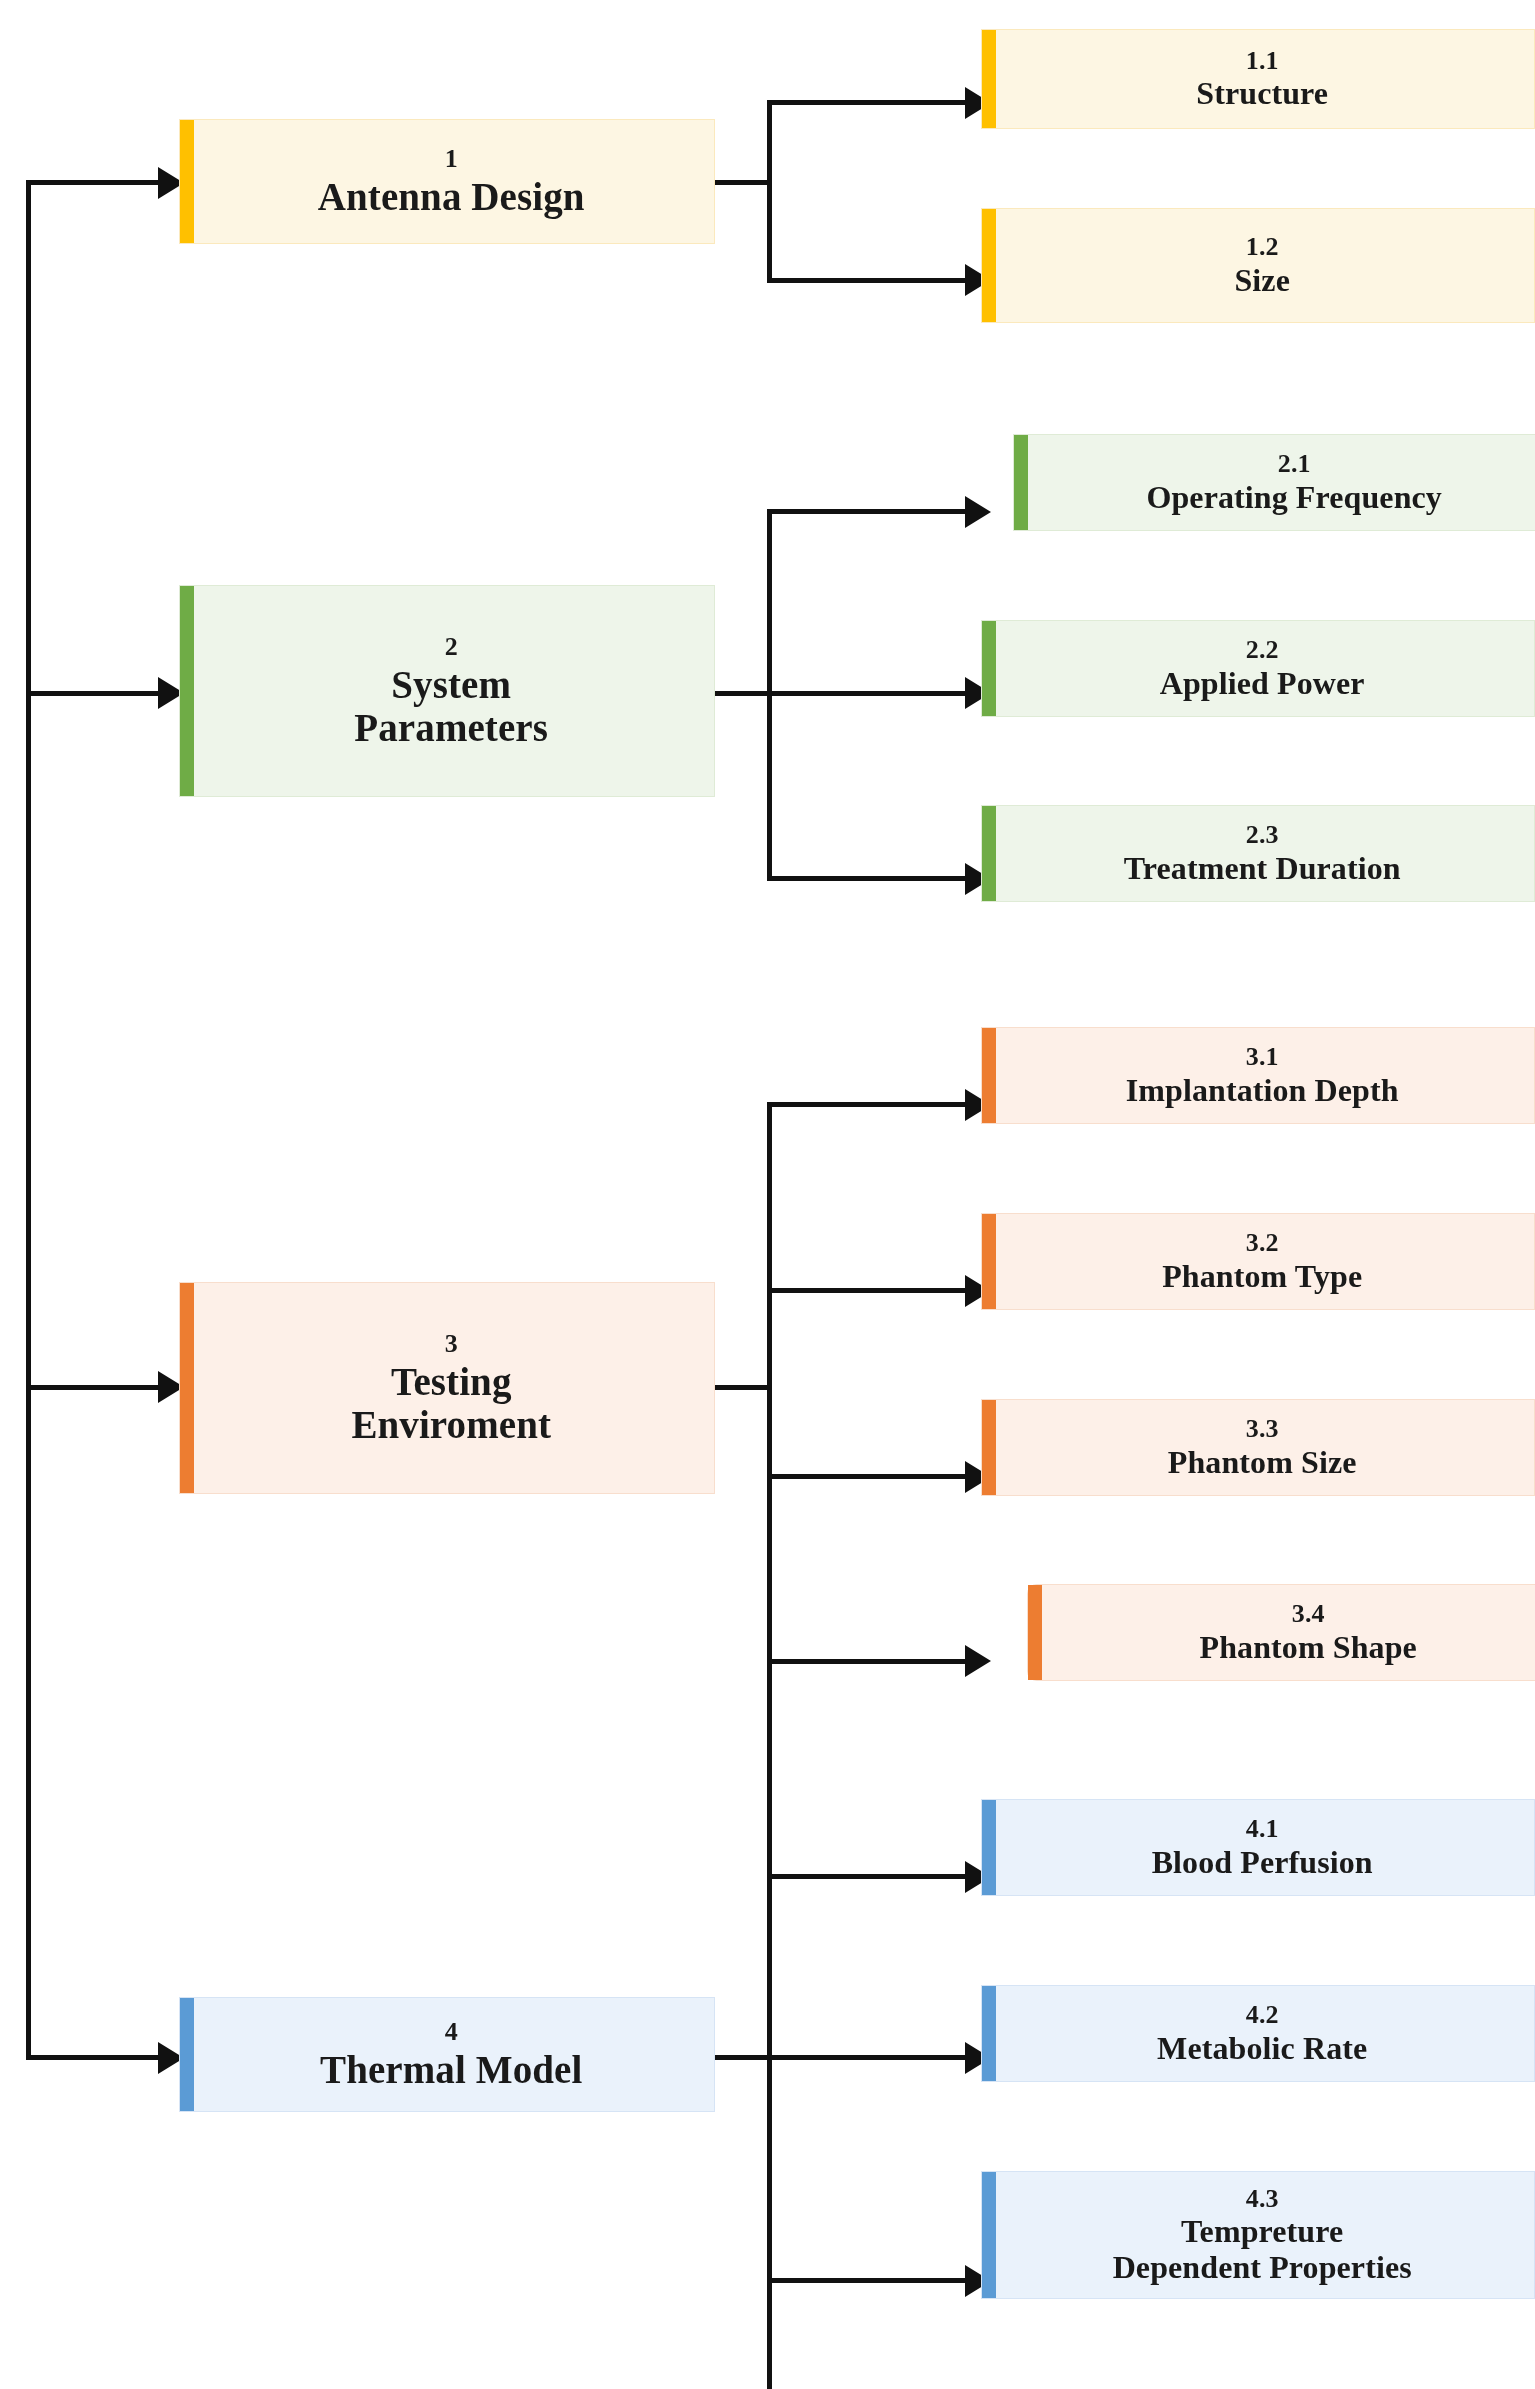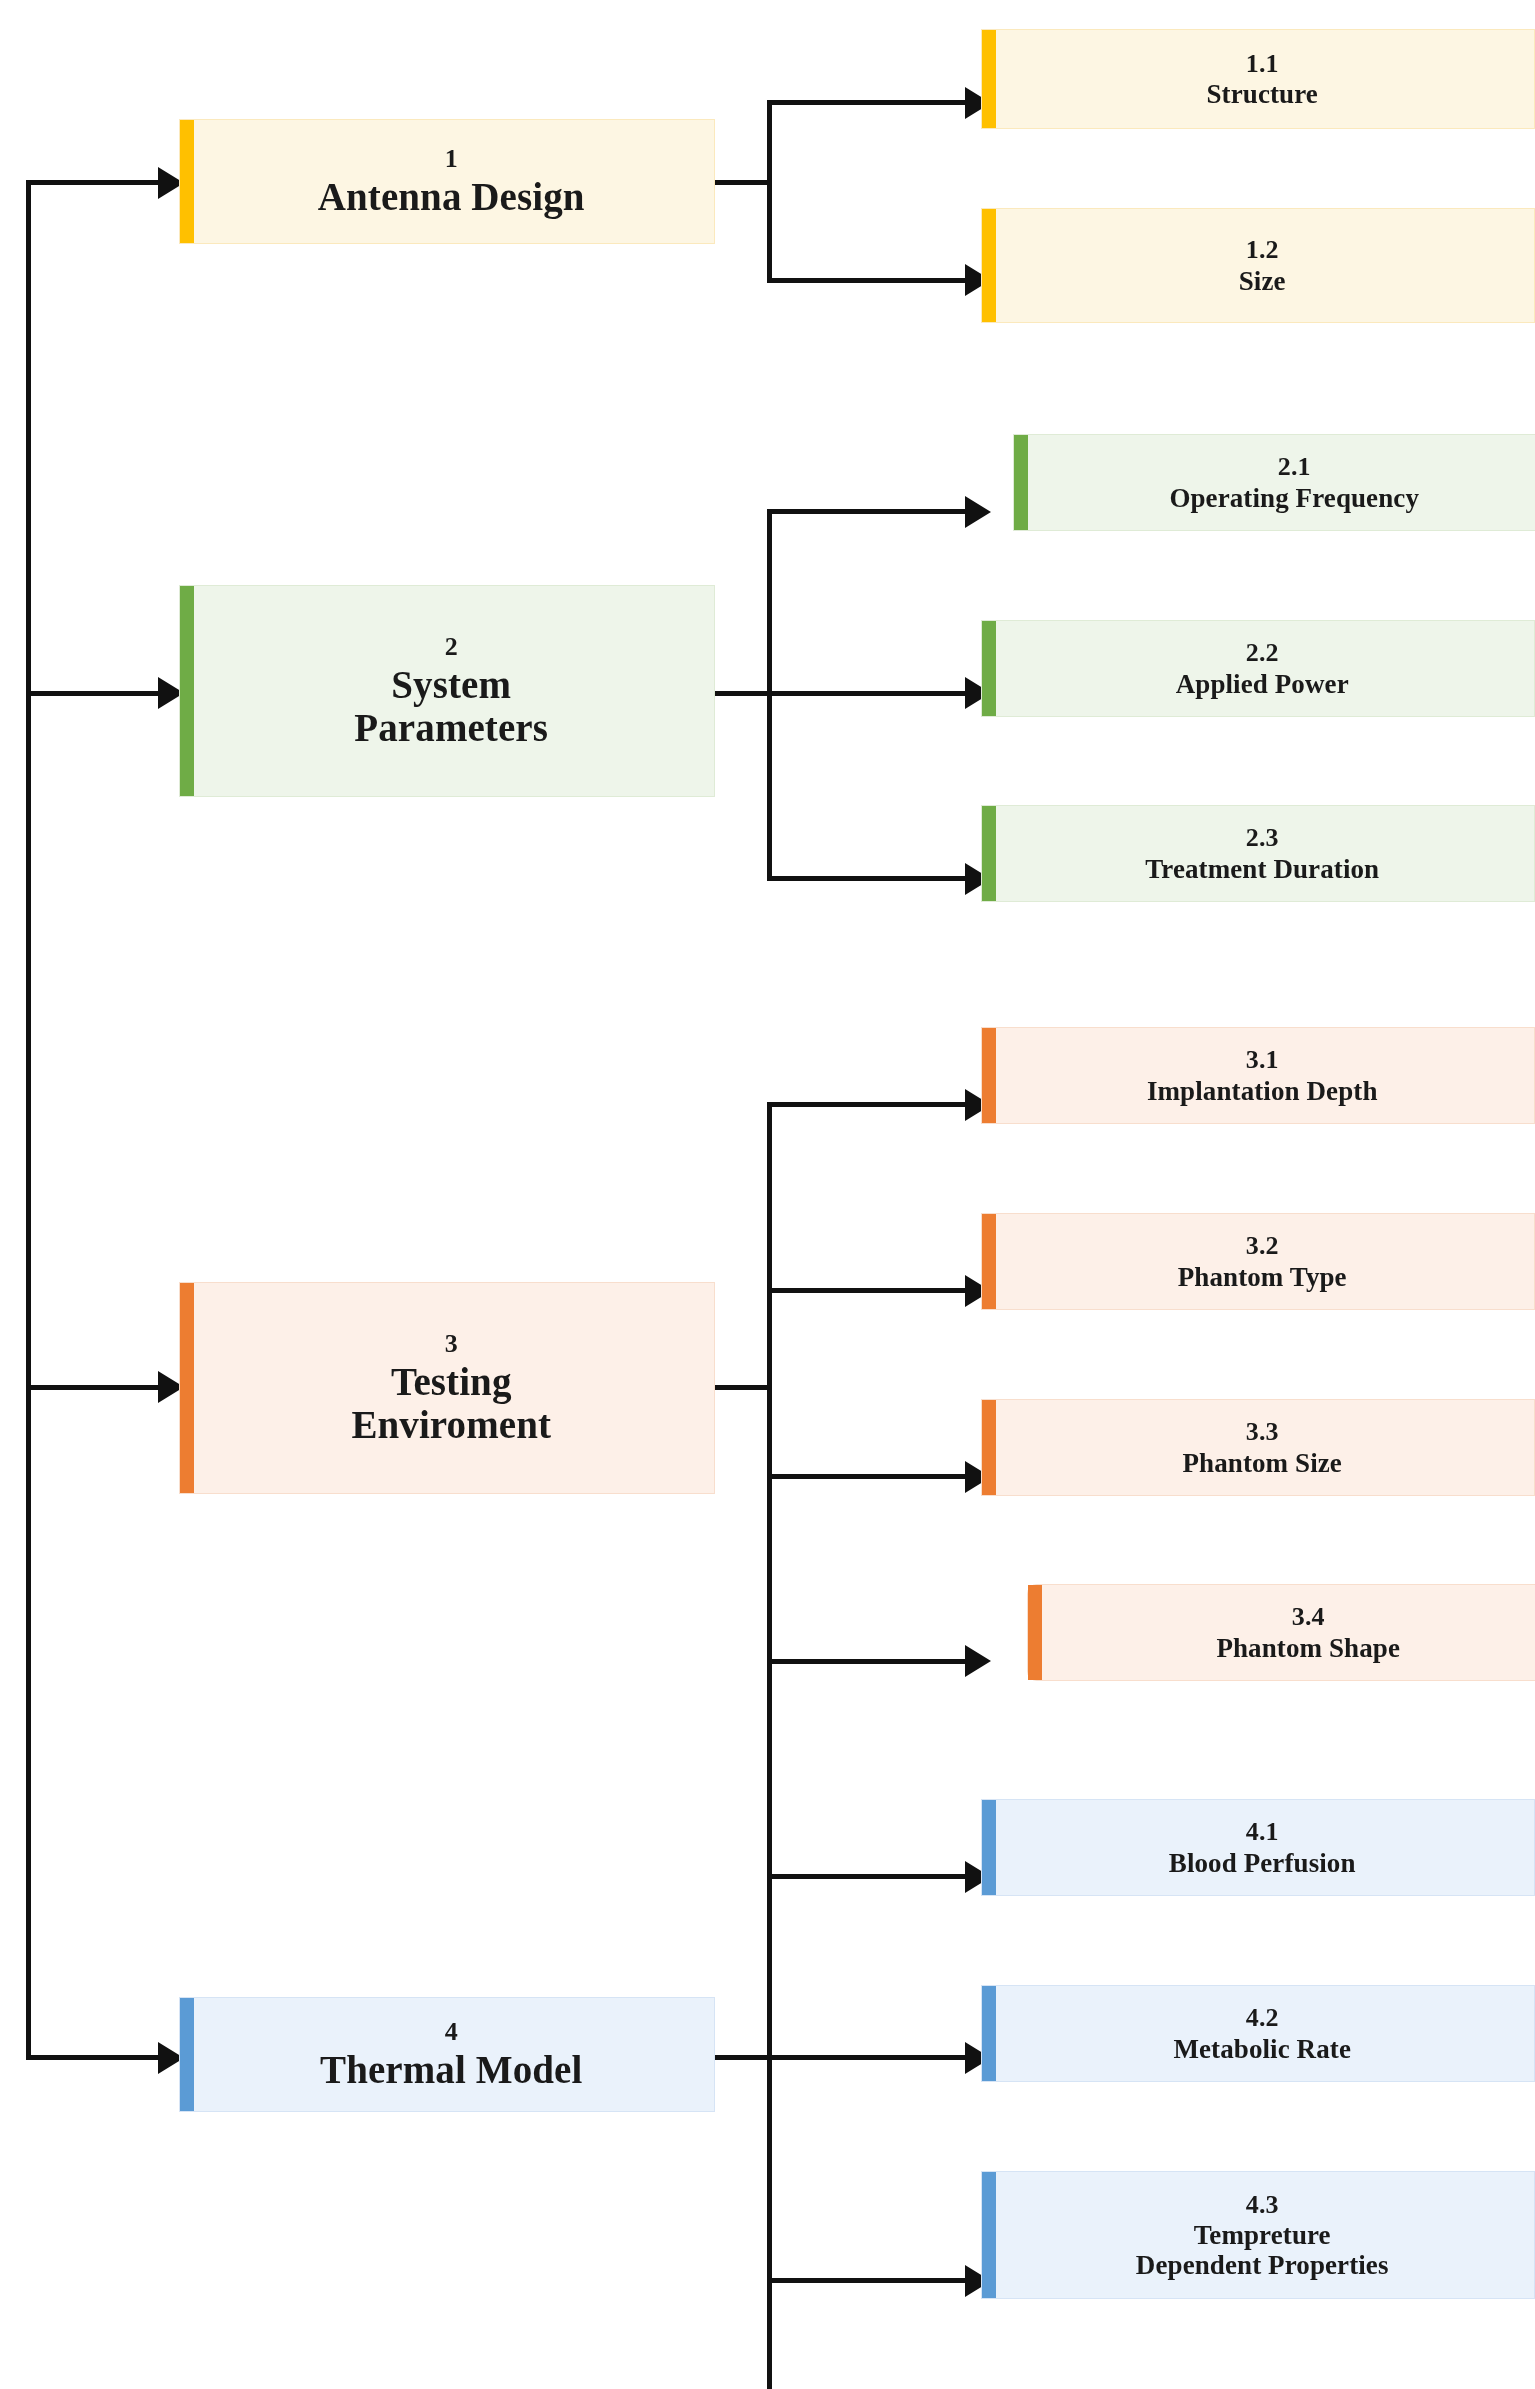--- a/index.html
+++ b/index.html
@@ -43,21 +43,21 @@
     box-sizing:border-box;
   }
   .node .num{
     display:block;
     font-size:26px;
     font-weight:700;
     margin-bottom:1.4px;
   }
   .node .lbl{
     display:block;
-    font-size:27px;
+    font-size:32px;
     font-weight:700;
     white-space:pre-line;
   }
 
   
   .node.parent .num{font-size:26px;}
   .node.parent .lbl{font-size:39px;}
 
   
   .t-yellow{background:#FDF6E3;border:0.7px solid #FBE9BD;}

